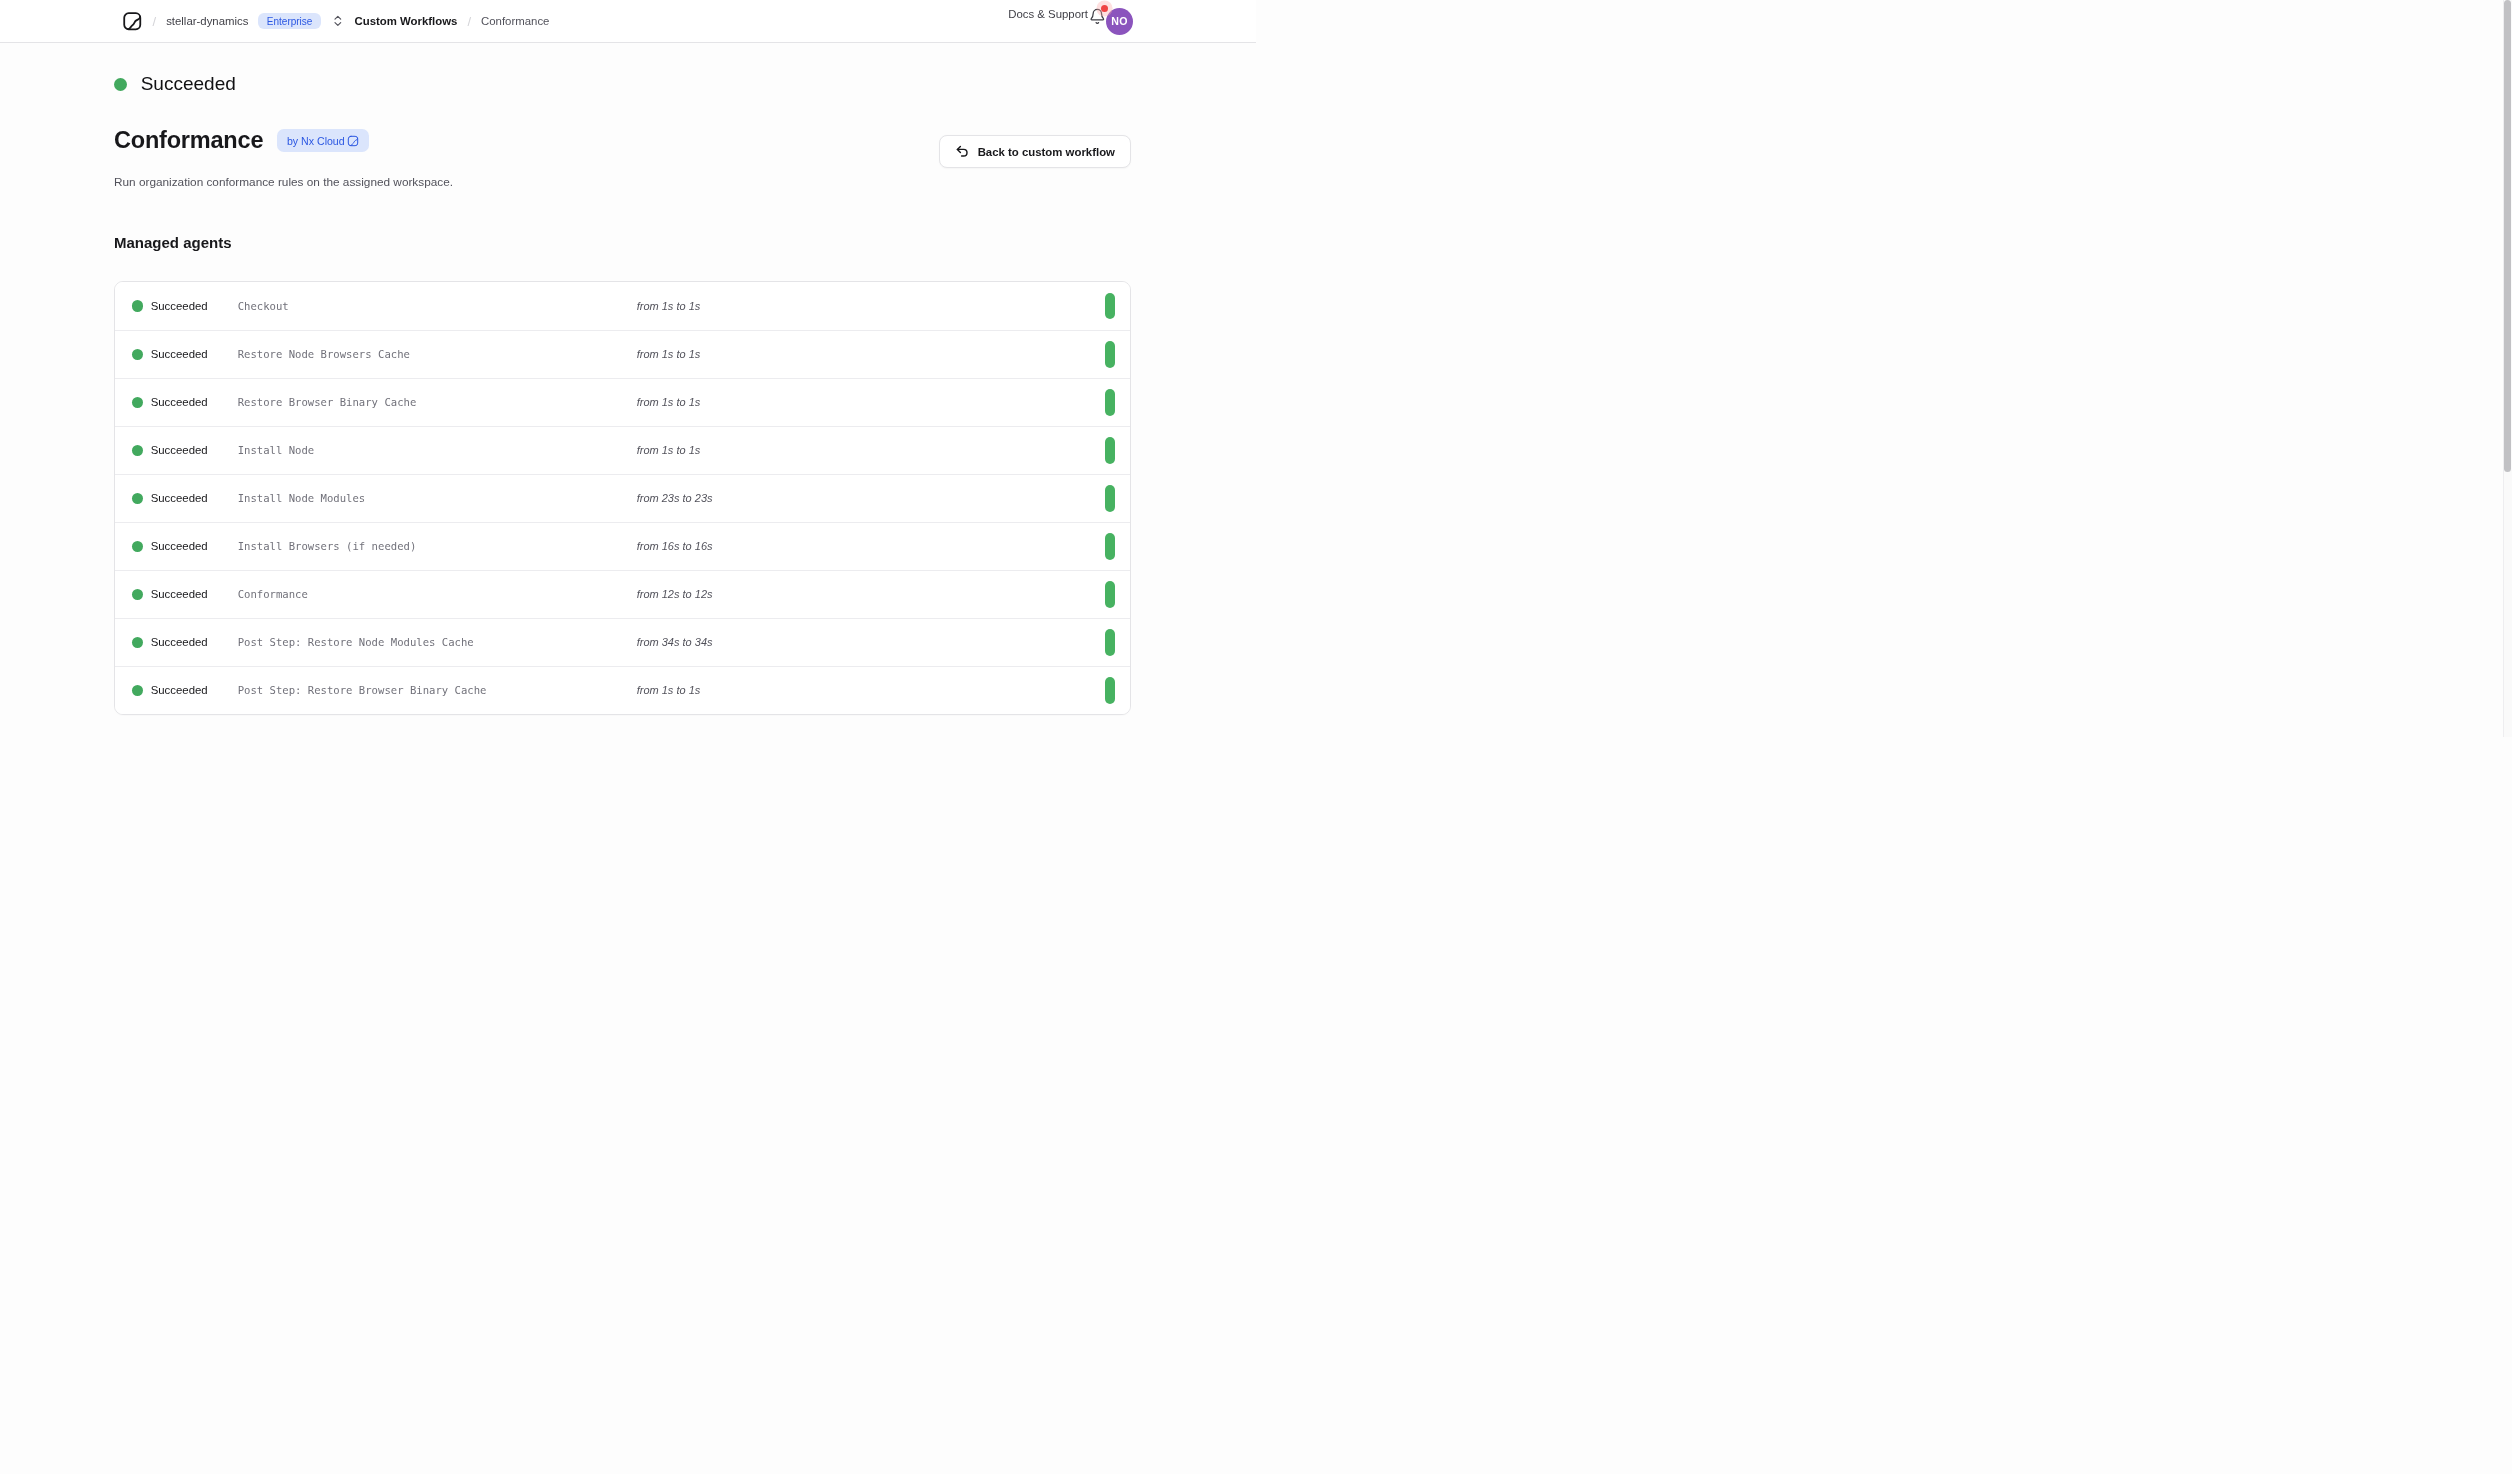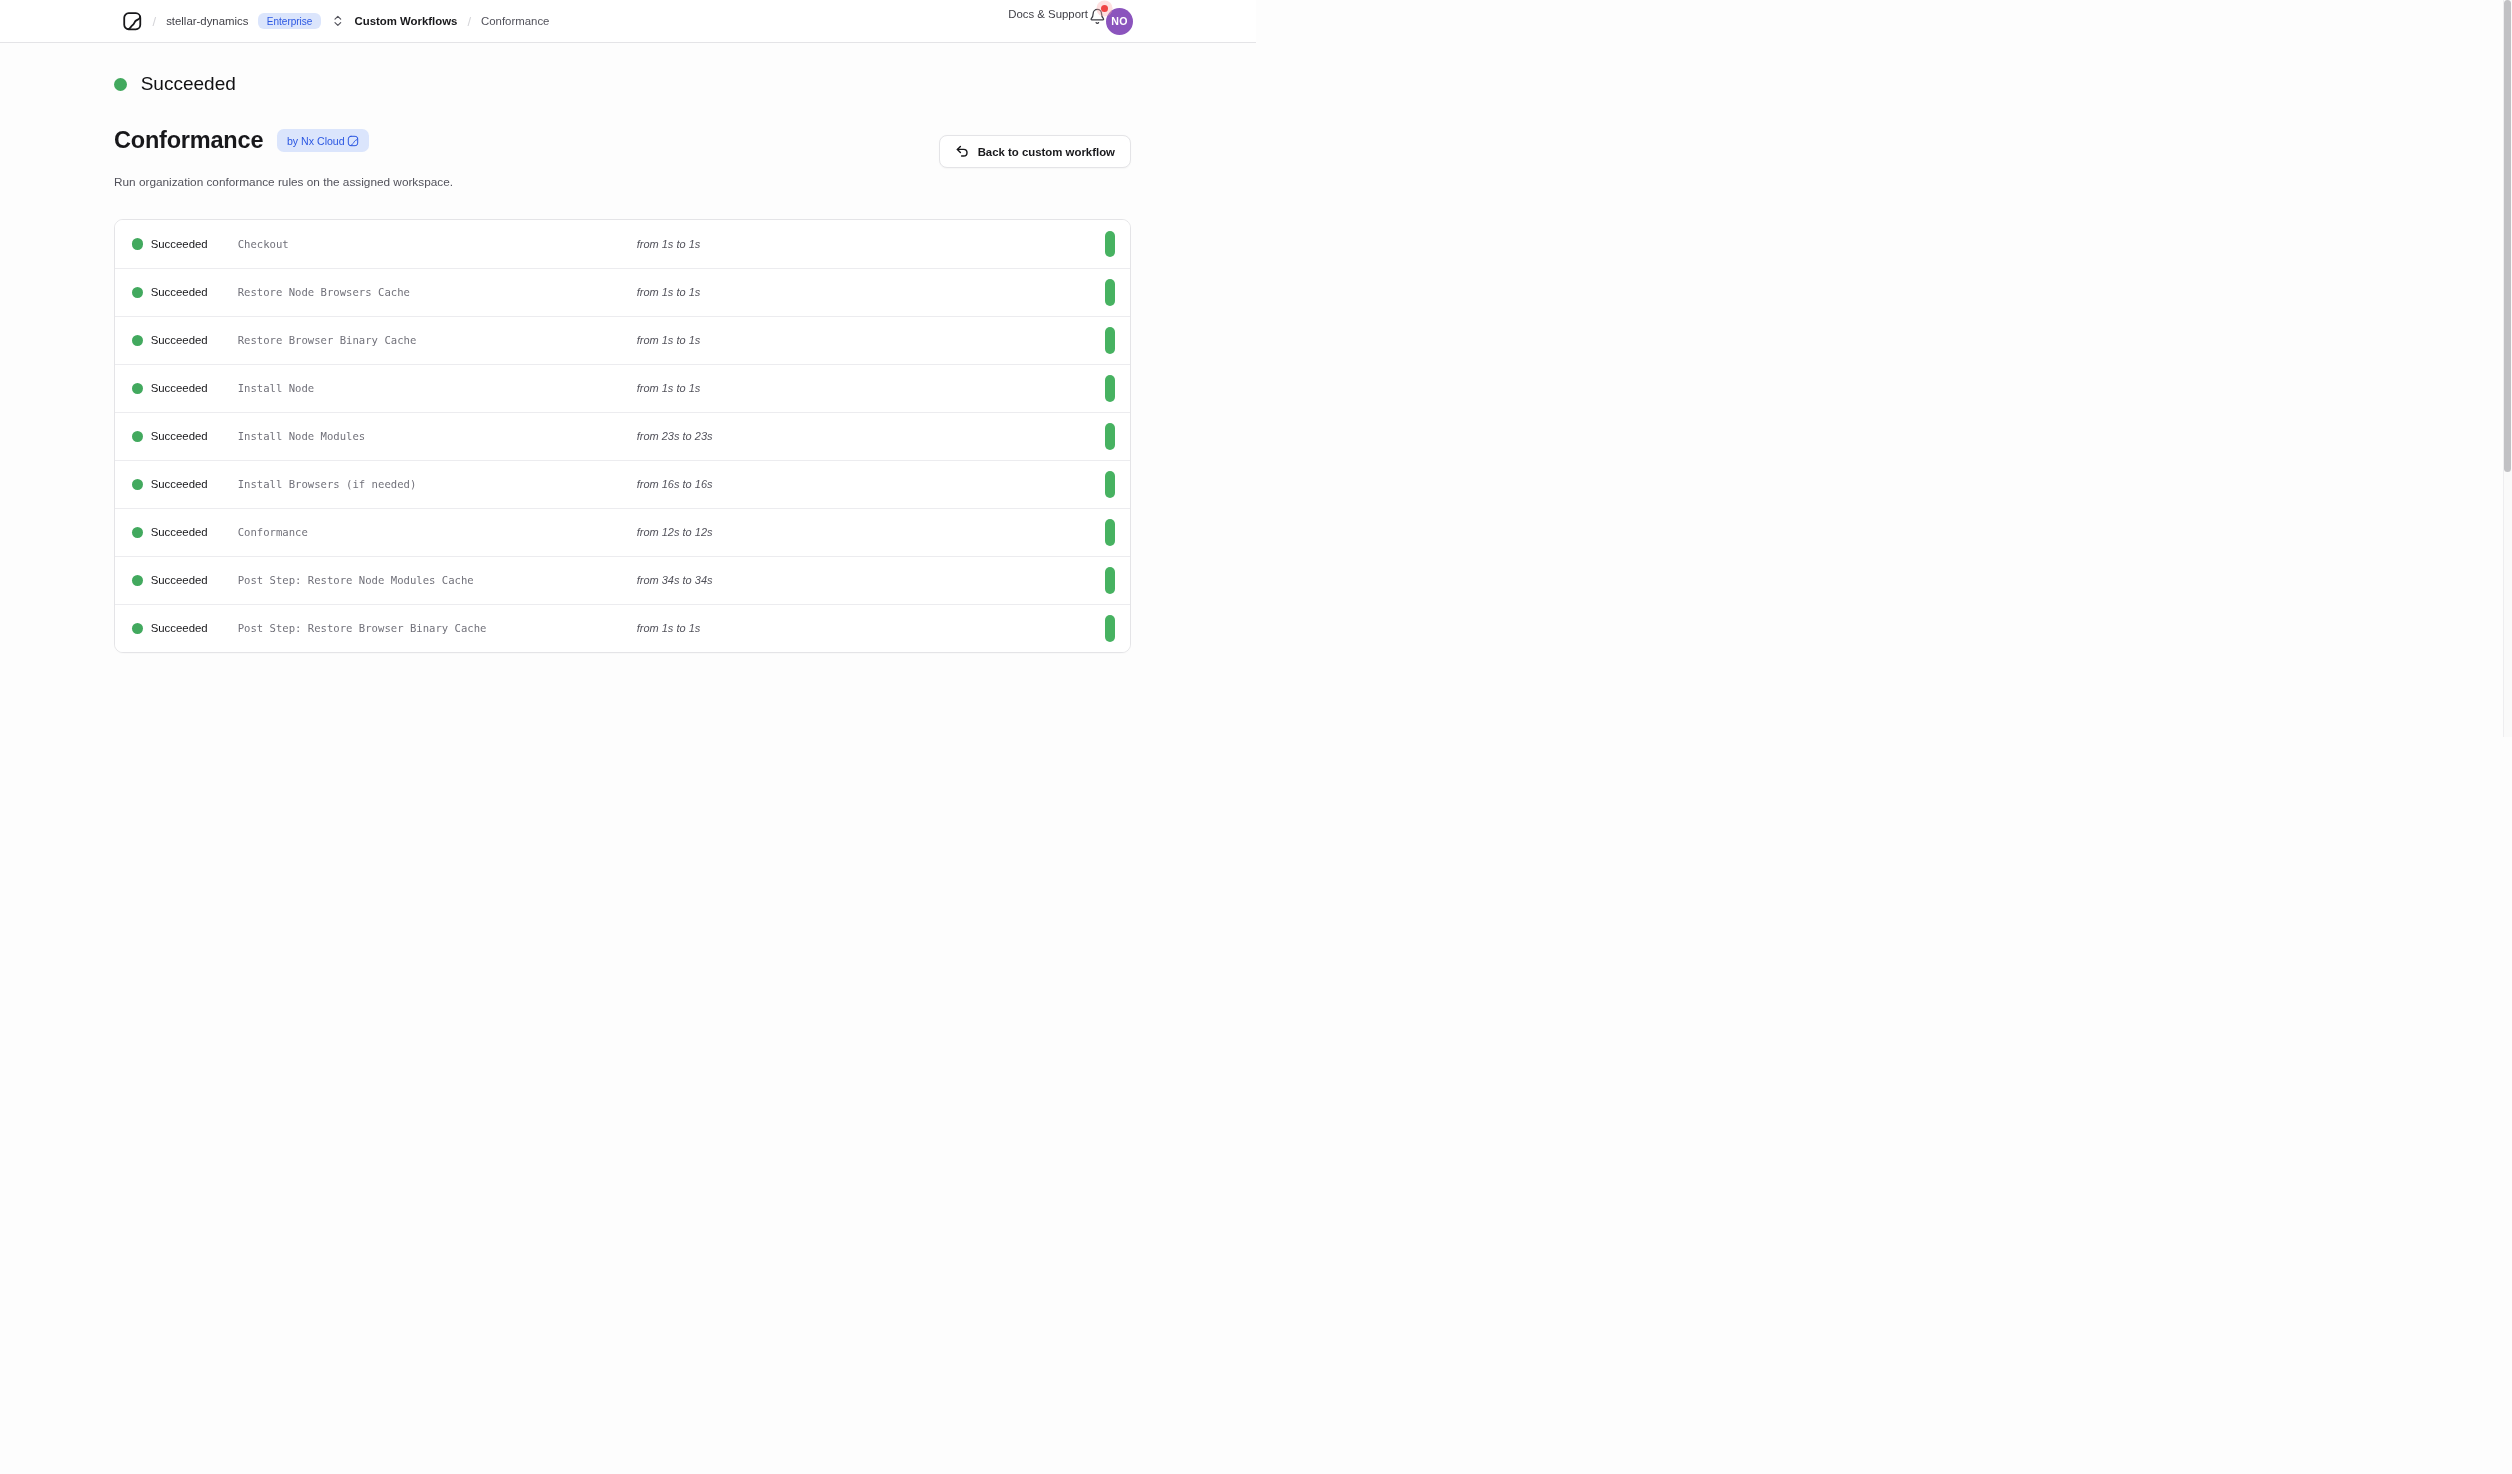--- a/index.html
+++ b/index.html
@@ -166,20 +166,21 @@
         <svg viewBox="0 0 24 24" fill="none" stroke-width="2.4" stroke-linecap="round" stroke-linejoin="round">
           <path d="M9 14 4 9l5-5"></path>
           <path d="M4 9h10.5a5.5 5.5 0 0 1 5.5 5.5 5.5 5.5 0 0 1-5.5 5.5H11"></path>
         </svg>
         <span>Back to custom workflow</span>
       </button>
     </div>
 
     <p class="section-desc">Run organization conformance rules on the assigned workspace.</p>
 
+    <h3 class="agents-heading">Managed agents</h3>
 
     <section class="agents-card">
   <div class="agent-row">
     <div class="row-status">
       <span class="row-dot"></span>
       <span class="row-status-label">Succeeded</span>
     </div>
     <span class="row-name">Checkout</span>
     <span class="row-time">from 1s to 1s</span>
     <span class="row-bar"></span>

